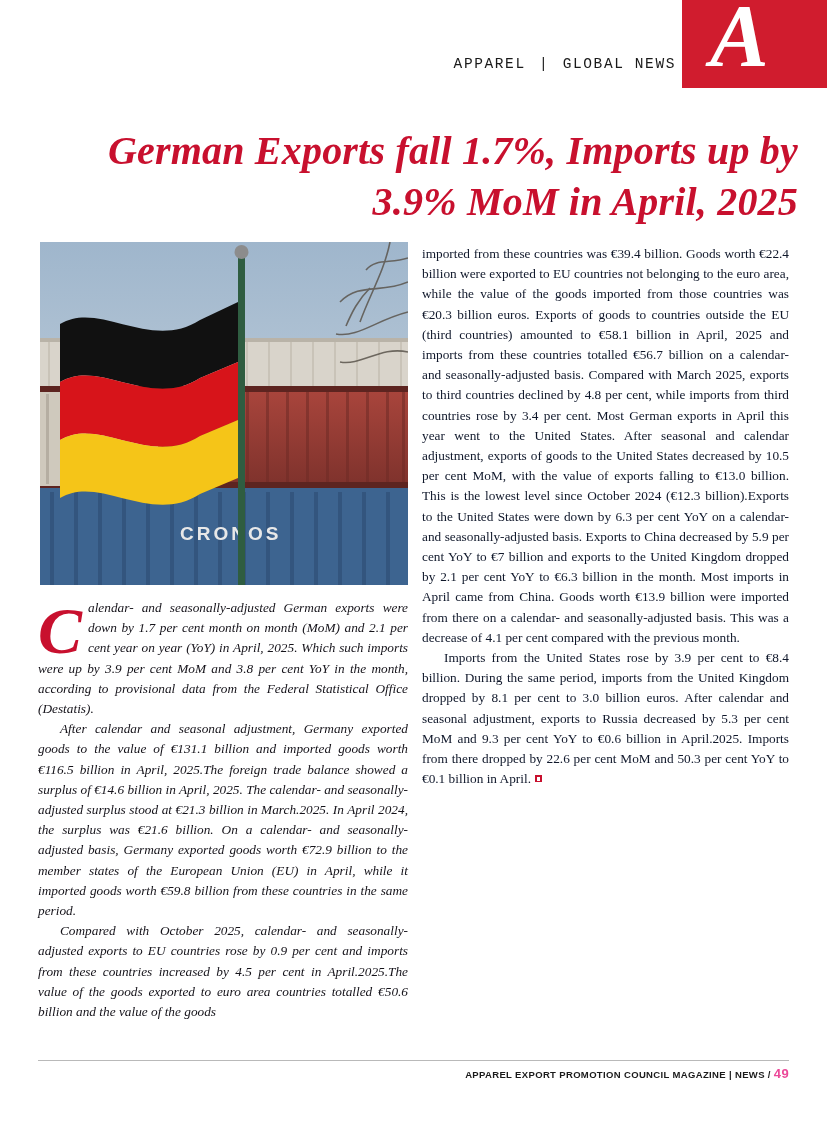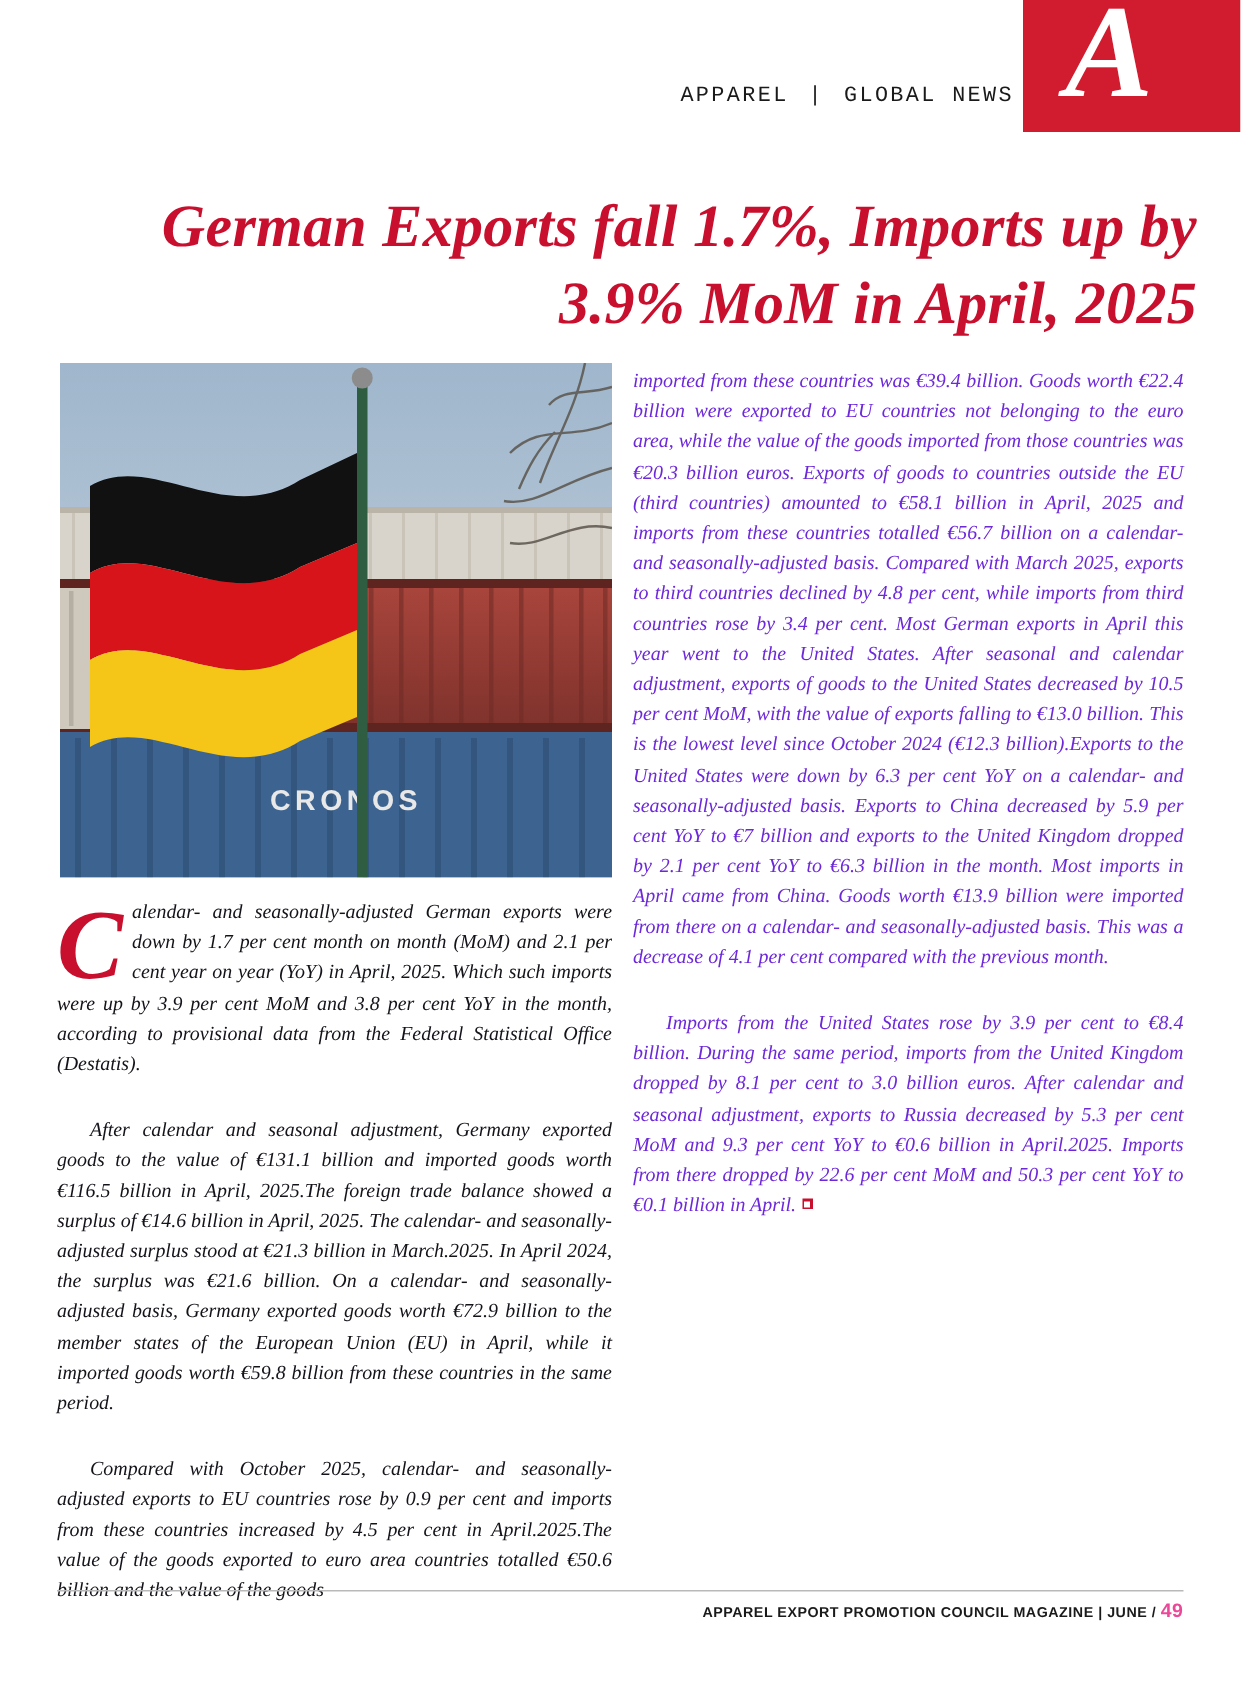--- a/index.html
+++ b/index.html
@@ -93,33 +93,32 @@
     text-align: justify;
     font-style: italic;
   }
   .col-right {
     position: absolute;
     left: 422px;
     top: 244px;
     width: 367px;
     font-size: 13.3px;
     line-height: 1.52;
-    color: #6d28d9;
+    color: #0f172a;
     text-align: justify;
-    font-style: italic;
   }
   .col-left p, .col-right p {
     margin: 0 0 0.0em 0;
     text-indent: 22px;
   }
   .col-left p.first, .col-right p.first {
     text-indent: 0;
   }
   .col-left p + p, .col-right p + p {
-    margin-top: 24px;
+    margin-top: 0;
   }
 
   .dropcap-para {
     position: relative;
     min-height: 78px;
   }
   .dropcap {
     float: left;
     font-family: "Liberation Serif", serif;
     font-style: italic;
@@ -316,16 +315,16 @@
 </div>
 
 <div class="col-right">
   <p class="first">imported from these countries was €39.4 billion. Goods worth €22.4 billion were exported to EU countries not belonging to the euro area, while the value of the goods imported from those countries was €20.3 billion euros. Exports of goods to countries outside the EU (third countries) amounted to €58.1 billion in April, 2025 and imports from these countries totalled €56.7 billion on a calendar- and seasonally-adjusted basis. Compared with March 2025, exports to third countries declined by 4.8 per cent, while imports from third countries rose by 3.4 per cent. Most German exports in April this year went to the United States. After seasonal and calendar adjustment, exports of goods to the United States decreased by 10.5 per cent MoM, with the value of exports falling to €13.0 billion. This is the lowest level since October 2024 (€12.3 billion).Exports to the United States were down by 6.3 per cent YoY on a calendar- and seasonally-adjusted basis. Exports to China decreased by 5.9 per cent YoY to €7 billion and exports to the United Kingdom dropped by 2.1 per cent YoY to €6.3 billion in the month. Most imports in April came from China. Goods worth €13.9 billion were imported from there on a calendar- and seasonally-adjusted basis. This was a decrease of 4.1 per cent compared with the previous month.</p>
   <p><span>Imports from the United States rose by 3.9 per cent to €8.4 billion. During the same period, imports from the United Kingdom dropped by 8.1 per cent to 3.0 billion euros. After calendar and seasonal adjustment, exports to Russia decreased by 5.3 per cent MoM and 9.3 per cent YoY to €0.6 billion in April.2025. Imports from there dropped by 22.6 per cent MoM and 50.3 per cent YoY to €0.1 billion in April.</span><span class="endmark"></span></p>
 </div>
 
 <div class="footer">
   <div class="footer-rule"></div>
   <div class="footer-text">
-    <span>APPAREL EXPORT PROMOTION COUNCIL MAGAZINE | JUNE /</span>
+    <span>APPAREL EXPORT PROMOTION COUNCIL MAGAZINE | NEWS /</span>
     <span class="pagenum">49</span>
   </div>
 </div>
 
 </body></html>

